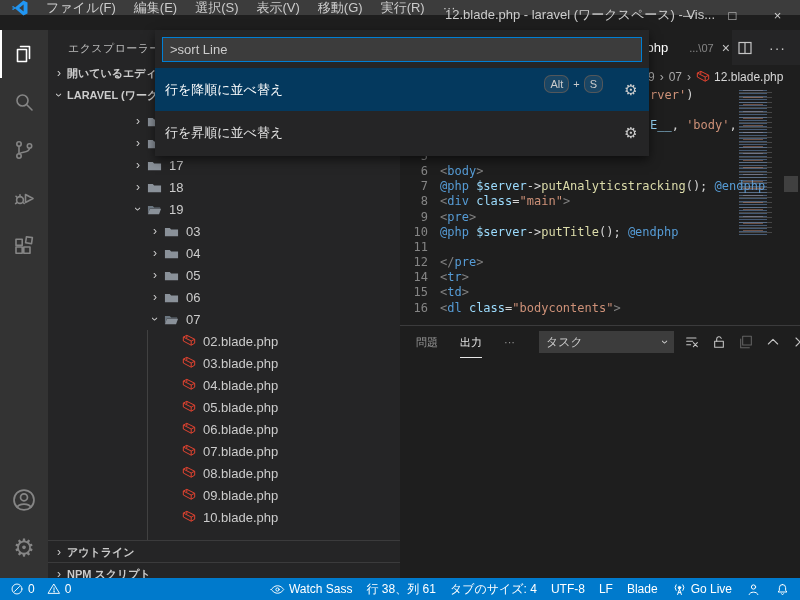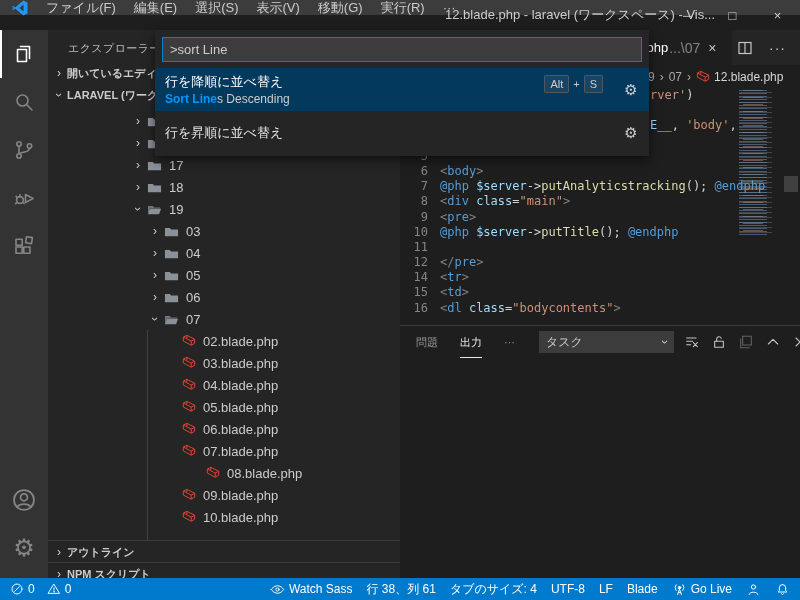--- a/index.html
+++ b/index.html
@@ -33,21 +33,21 @@
   .tree-chev{width:16px;flex:none;text-align:center;font-size:12px;color:#cccccc;}
   .tree-icon{width:17px;height:16px;flex:none;margin-right:6px;display:flex;align-items:center;justify-content:center;}
   .tree-label{white-space:nowrap;}
   .indent-guide{position:absolute;left:99px;top:300px;width:1px;height:210px;background:#414141;}
   .sb-bottom{position:absolute;left:0;width:352px;height:22px;background:#252526;border-top:1px solid #3b3b3c;display:flex;align-items:center;font-size:11px;font-weight:bold;color:#cccccc;z-index:5;}
 
   
   .editor{position:absolute;left:400px;top:30px;width:400px;height:295px;background:#1e1e1e;}
   .tabbar{position:absolute;left:0;top:0;width:400px;height:35px;background:#252526;}
   .tab{position:absolute;left:185px;top:0;height:35px;width:147px;background:#1e1e1e;display:flex;align-items:center;padding:0 8px;box-sizing:border-box;font-size:13px;color:#ffffff;white-space:nowrap;overflow:hidden;}
-  .tab-desc{color:rgba(255,255,255,.45);font-size:14px;margin-left:1px;}
+  .tab-desc{color:rgba(255,255,255,.45);font-size:11px;margin-left:21px;}
   .tab-close{margin-left:8px;color:#c5c5c5;font-size:14px;flex:none;}
   .tab-actions{position:absolute;right:14px;top:0;height:35px;display:flex;align-items:center;gap:16px;color:#c5c5c5;}
   .more-dots{font-size:14px;letter-spacing:1px;color:#c5c5c5;}
   .breadcrumb{position:absolute;left:248px;top:35px;height:23px;display:flex;align-items:center;font-size:12px;color:#a9a9a9;gap:5px;white-space:nowrap;}
   .bc-item{cursor:default;}
   .bc-last{color:#d7d7d7;display:flex;align-items:center;gap:4px;}
   .code{position:absolute;left:0;top:58px;width:400px;height:237px;overflow:hidden;font-family:"DejaVu Sans Mono","Liberation Mono",monospace;font-size:12px;}
   .code-line{height:15.2px;line-height:15.2px;display:flex;white-space:pre;}
   .ln{width:28px;flex:none;text-align:right;color:#858585;}
   .lt{padding-left:12px;white-space:pre;}
@@ -84,21 +84,21 @@
   .palette-item{height:43px;display:flex;align-items:center;padding:0 6px 0 10px;}
   .pi-selected{background:#04395e;}
   .pi-main{flex:1;min-width:0;}
   .pi-title{font-size:13px;color:#e6e6e6;line-height:19px;}
   .pi-selected .pi-title{color:#ffffff;}
   .pi-sub{font-size:12px;color:#8f8f8f;line-height:17px;}
   .pi-selected .pi-sub{color:#cccccc;}
   .pi-sub .hl{color:#0097fb;font-weight:bold;}
   .pi-right{display:flex;align-items:flex-start;height:100%;}
   .pi-keys{display:flex;align-items:center;gap:4px;margin-top:7px;margin-right:16px;font-size:11px;color:#cccccc;}
-  .kb{background:rgba(128,128,128,.17);border:1px solid rgba(90,90,90,.9);border-radius:2px;padding:0 5px;line-height:16px;}
+  .kb{background:rgba(128,128,128,.17);border:1px solid rgba(90,90,90,.9);border-radius:7px;padding:0 5px;line-height:16px;}
   .pi-gear{width:24px;align-self:center;text-align:center;color:#cccccc;font-size:15px;}
 </style>
 </head>
 <body>
 
 <div id="app">
 
   <div class="titlebar">
     <span class="logo">
       <svg viewBox="0 0 24 24" width="18" height="18">
@@ -359,21 +359,21 @@
           <span style="width: 116px; flex: 0 0 auto;"></span>
           <span class="tree-chev"></span>
           <span class="tree-icon">
             <svg viewBox="0 0 16 16" width="14" height="14" fill="none" stroke="#e74430" stroke-width="1.1" stroke-linejoin="round">
               <path d="M1.5 3.5 L5.5 1.5 L14.5 6 L14.5 10.5 L10.5 12.8 L1.5 8 Z"></path>
               <path d="M1.5 3.5 L10.5 8 L10.5 12.8 M10.5 8 L14.5 6 M5.5 1.5 L5.5 4.8"></path>
             </svg>
           </span>
           <span class="tree-label">07.blade.php</span>
         </div>
-        <div class="tree-row" style="top: 432px; padding-left: 24px;">
+        <div class="tree-row" style="top: 432px;">
           <span style="width: 116px; flex: 0 0 auto;"></span>
           <span class="tree-chev"></span>
           <span class="tree-icon">
             <svg viewBox="0 0 16 16" width="14" height="14" fill="none" stroke="#e74430" stroke-width="1.1" stroke-linejoin="round">
               <path d="M1.5 3.5 L5.5 1.5 L14.5 6 L14.5 10.5 L10.5 12.8 L1.5 8 Z"></path>
               <path d="M1.5 3.5 L10.5 8 L10.5 12.8 M10.5 8 L14.5 6 M5.5 1.5 L5.5 4.8"></path>
             </svg>
           </span>
           <span class="tree-label">08.blade.php</span>
         </div>
@@ -596,21 +596,20 @@
   </div>
 
   <div class="palette">
     <div class="palette-input-wrap">
       <input class="palette-input" readonly="" value="&gt;sort Line" style="">
     </div>
     <div id="palette-items">
         <div class="palette-item pi-selected">
           <div class="pi-main">
             <div class="pi-title">行を降順に並べ替え</div>
-            <div class="pi-sub"><span class="hl">Sort Line</span><span>s Descending</span></div>
           </div>
           <div class="pi-right">
             <div class="pi-keys">
               <span class="kb">Alt</span>
               <span>+</span>
               <span class="kb">S</span>
             </div>
             <div class="pi-gear">⚙</div>
           </div>
         </div>

